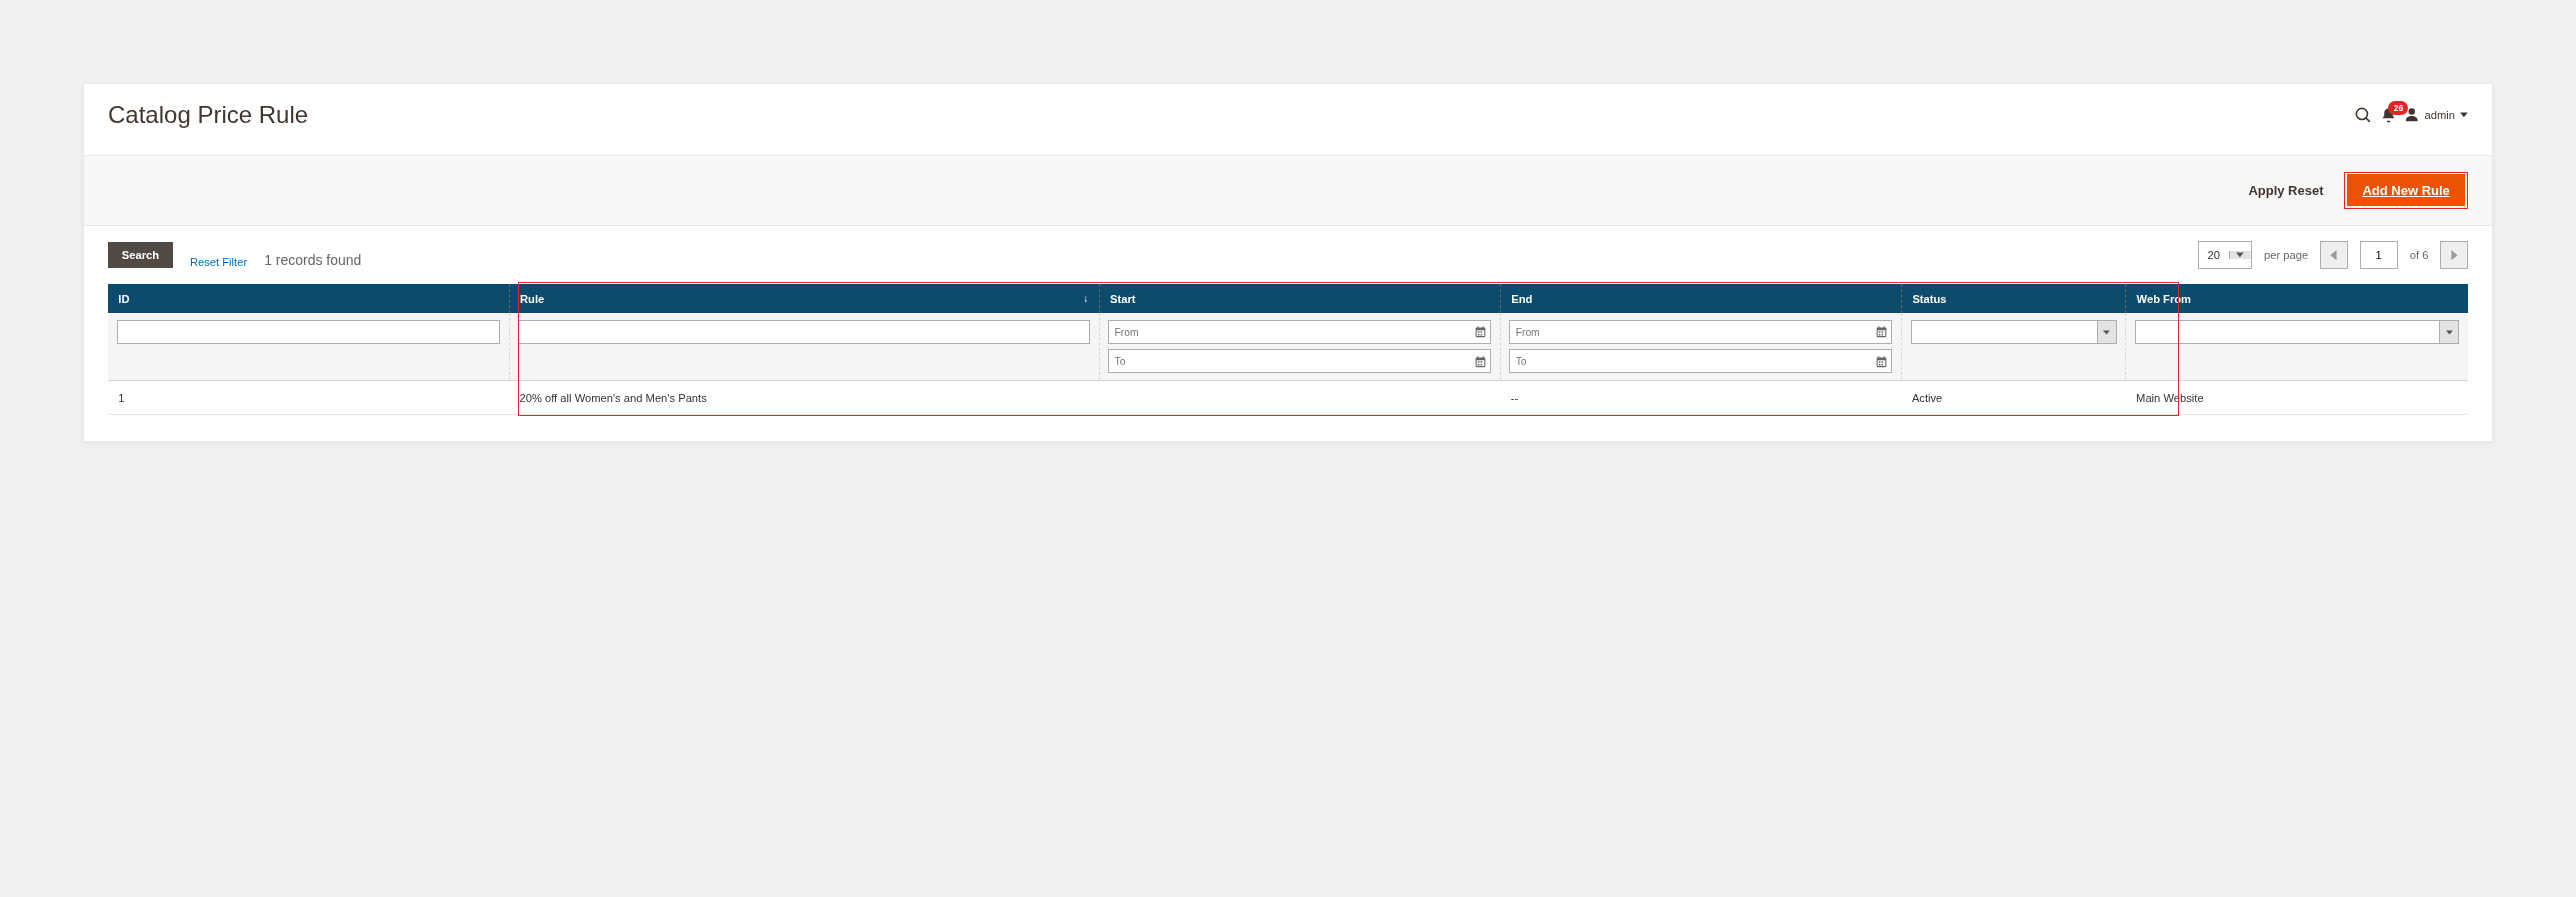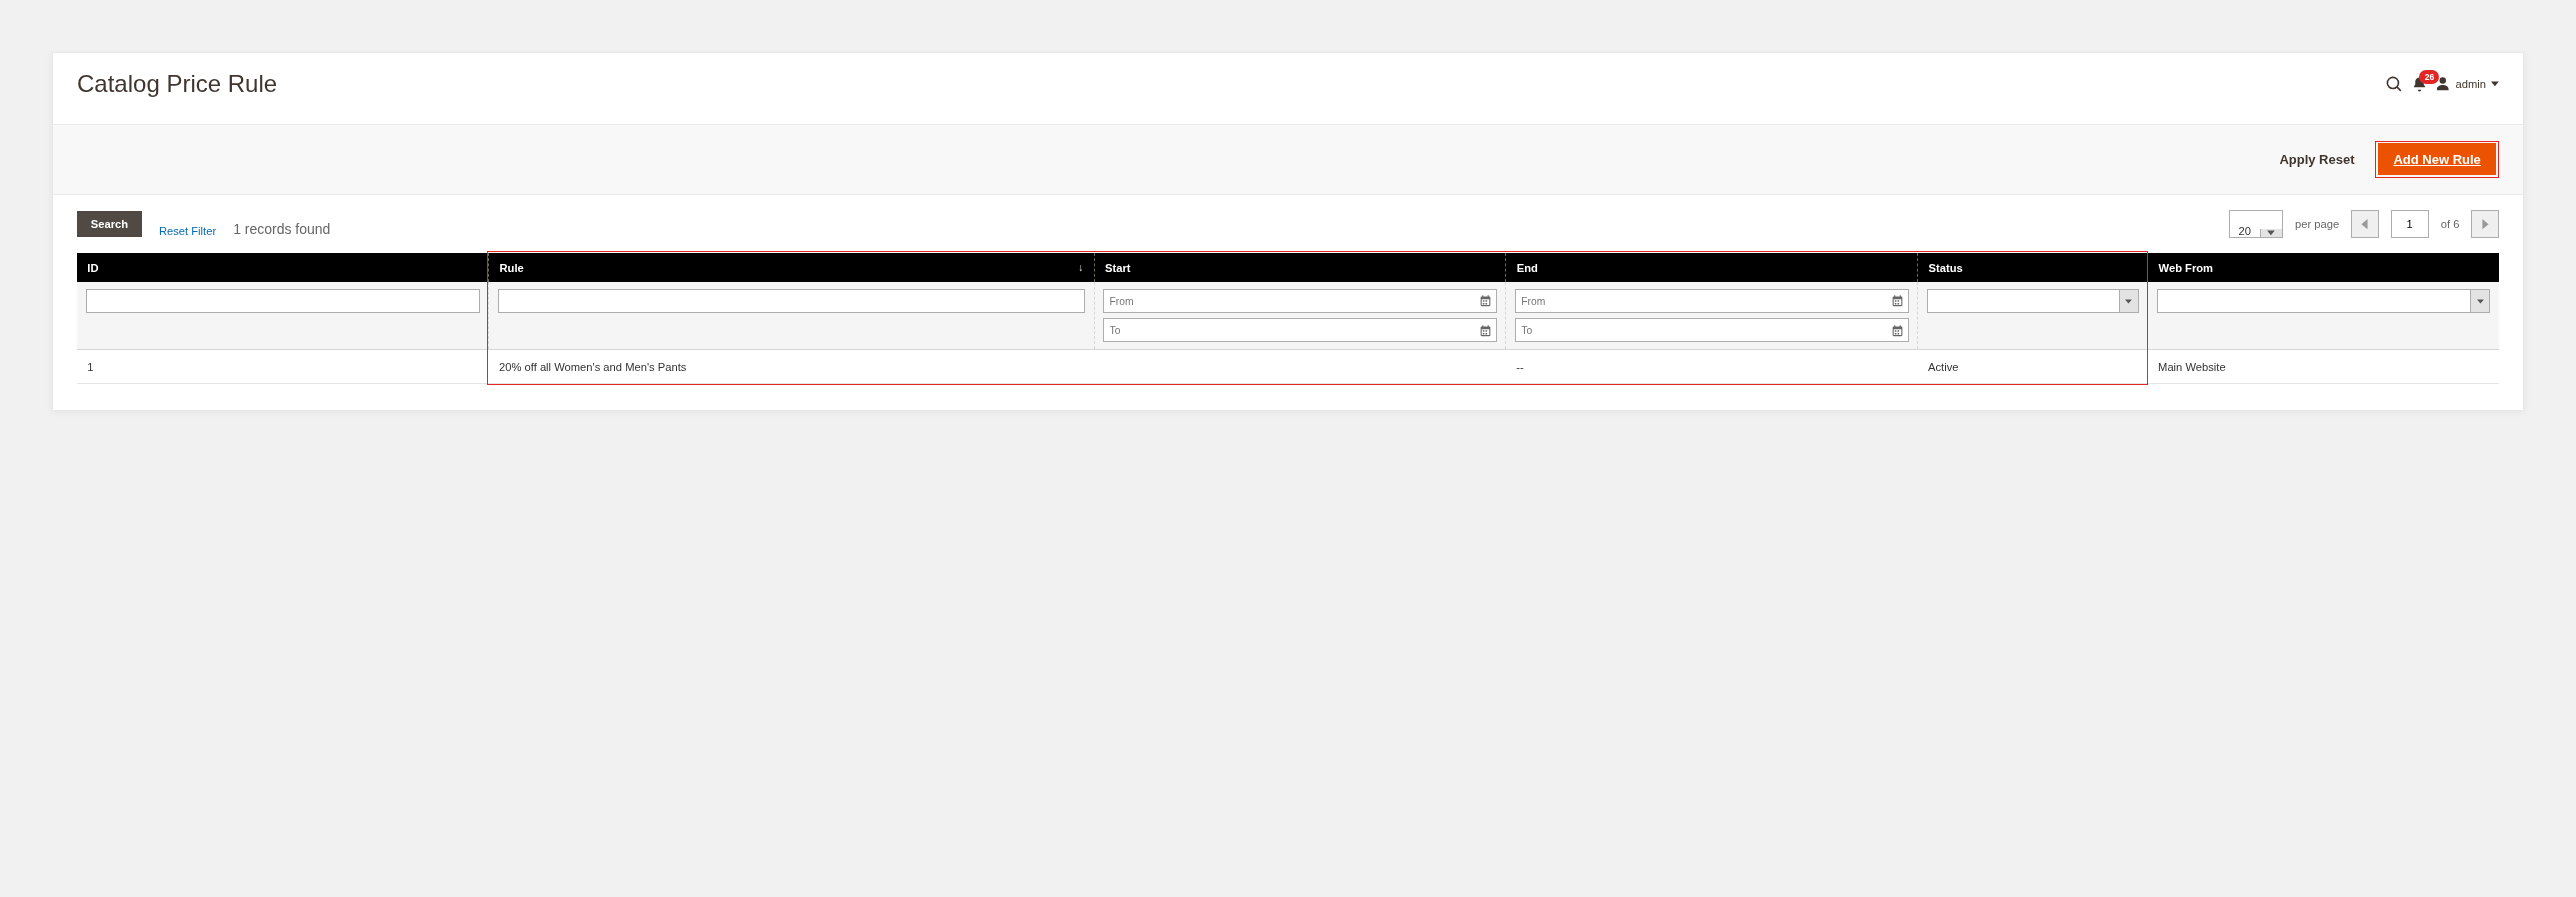--- a/index.html
+++ b/index.html
@@ -2,21 +2,21 @@
 <html style="font-size:13.8px"><head>
 <meta charset="utf-8">
 <style>
   * { box-sizing: border-box; margin: 0; padding: 0; }
   body {
     font-family: 'Helvetica Neue', Helvetica, Arial, sans-serif;
     background: #f1f1f1;
     color: #333;
     font-size: 11.2px;
   }
-  .page-wrap { padding: 52px; }
+  .page-wrap { padding: 83px; }
   .card {
     background: #fff;
     border: 0.9px solid #e8e8e8;
     box-shadow: 0 1.7px 6.9px rgba(0,0,0,0.06);
     padding: 0;
   }
 
   
   .page-header {
     display: flex;
@@ -96,21 +96,21 @@
     cursor: pointer;
   }
   .link-blue {
     color: #006bb4;
     cursor: pointer;
     font-size: 11.2px;
   }
   .records-text { color: #666; font-size: 14px; }
   .grid-controls-right { display: flex; align-items: center; gap: 12px; }
   .select-like {
-    display: inline-flex; align-items: flex-end;
+    display: inline-flex; align-items: center;
     border: 0.9px solid #adadad; height: 27.6px;
   }
   .select-like .val { padding: 0 8.6px; display:flex; align-items:center; min-width: 29px; background:#fff;}
   .select-like .caret { width: 22.4px; background:#e3e3e3; border-left:0.9px solid #adadad; display:flex; align-items:center; justify-content:center;}
   .pager-btn {
     width: 27.6px; height: 27.6px;
     border: 0.9px solid #adadad;
     background: #efefef;
     display: inline-flex; align-items:center; justify-content:center;
     cursor: pointer;
@@ -121,21 +121,21 @@
     border: 0.9px solid #adadad;
     text-align: center;
     font-size: 11.2px;
   }
   .muted { color: #666; }
 
   
   .grid-table-wrap { padding: 0 24px 26px 24px; position: relative;}
   table.grid { width: 100%; border-collapse: collapse; table-layout: fixed;}
   table.grid thead th {
-    background: #000000;
+    background: #0c4a6e;
     color: #fff;
     text-align: left;
     font-weight: 600;
     font-size: 11.2px;
     padding: 8.6px 10.3px;
     border-right: 0.9px dashed #6f655d;
   }
   table.grid thead th:last-child { border-right: none; }
   .sort-ind { float: right; font-size: 10.3px; opacity: .9;}
 

